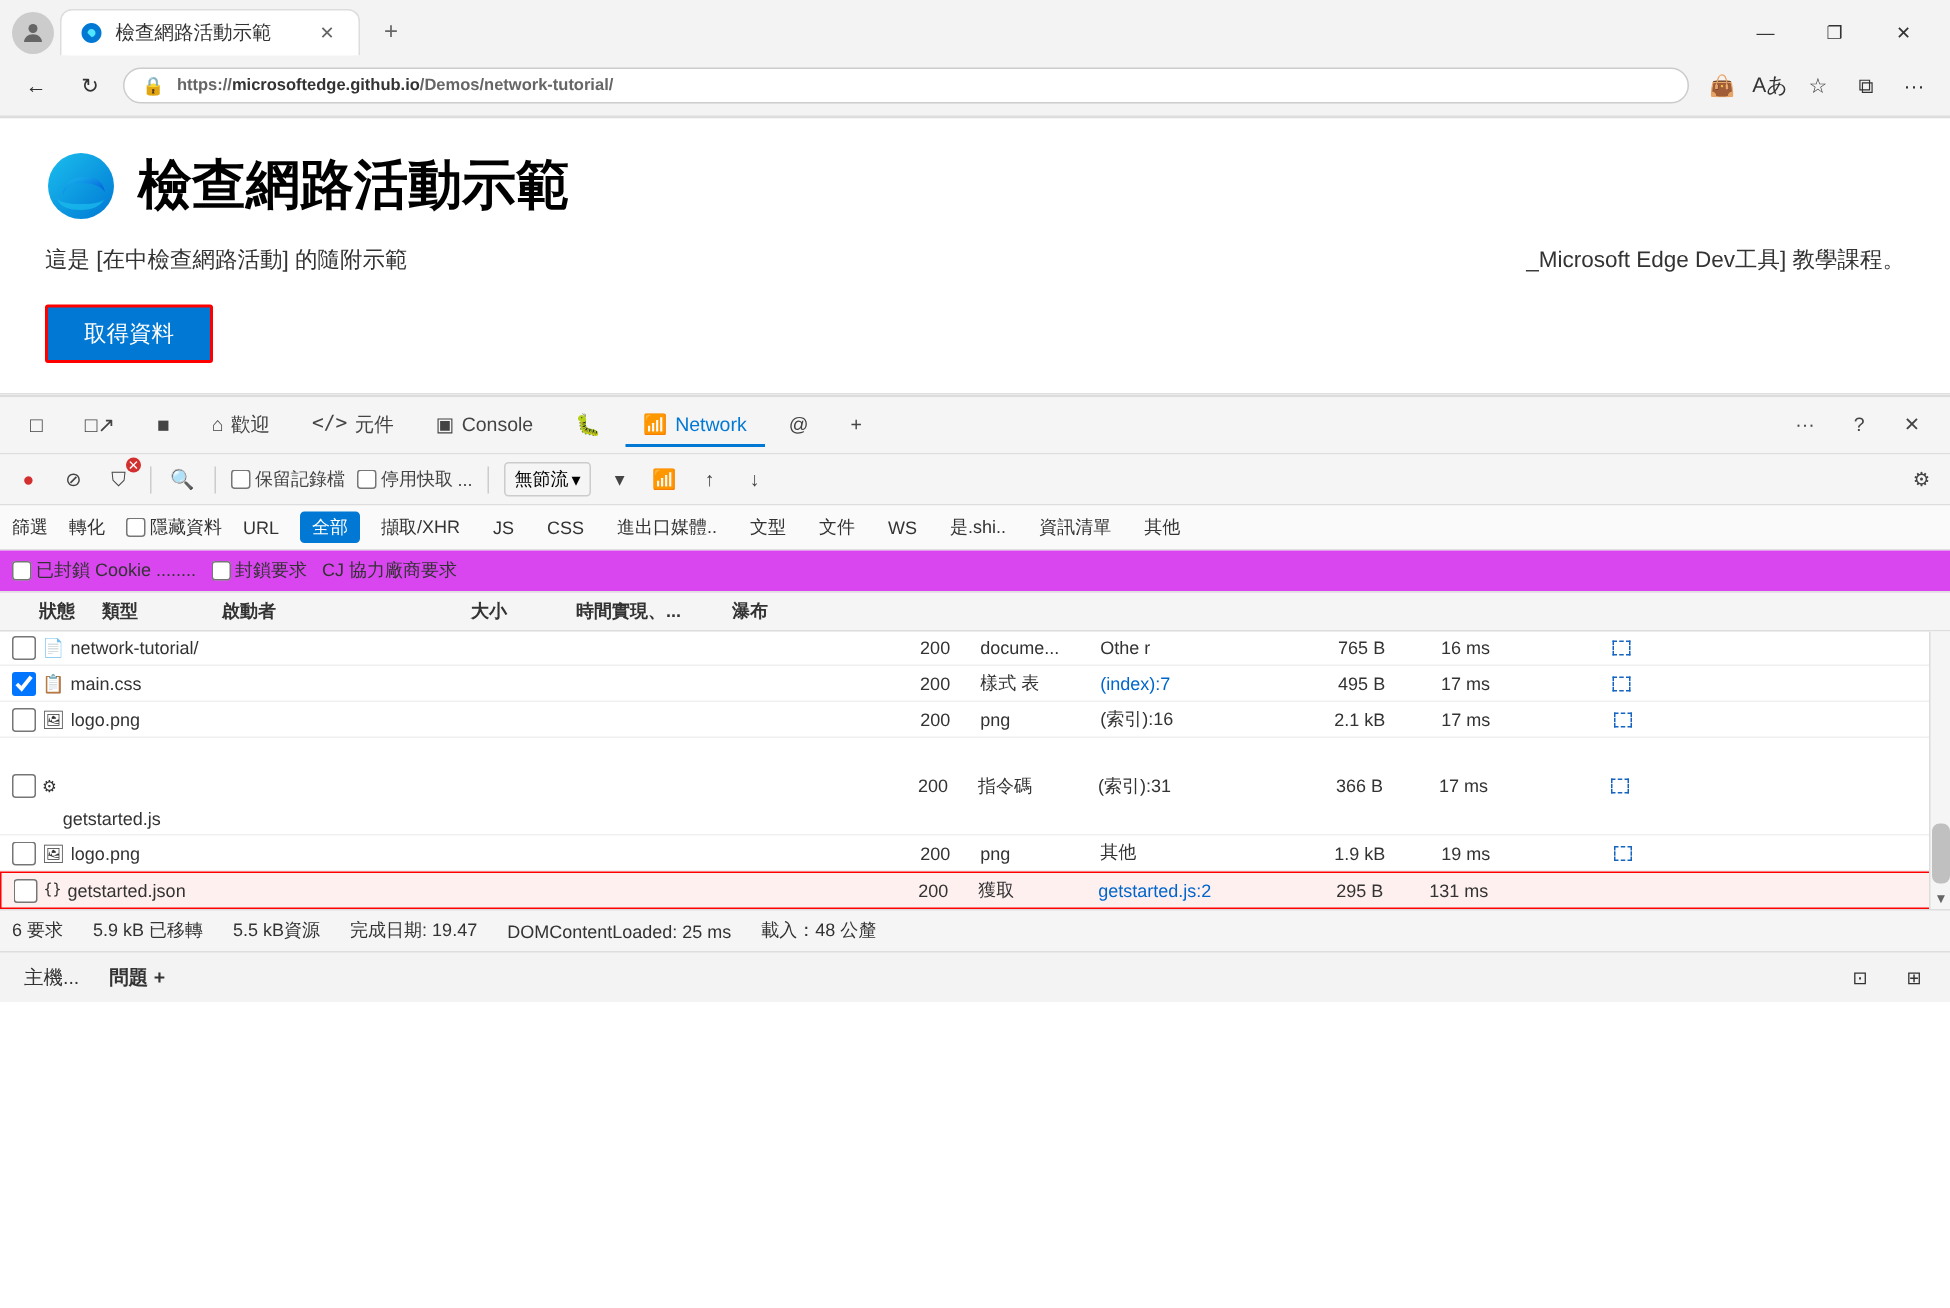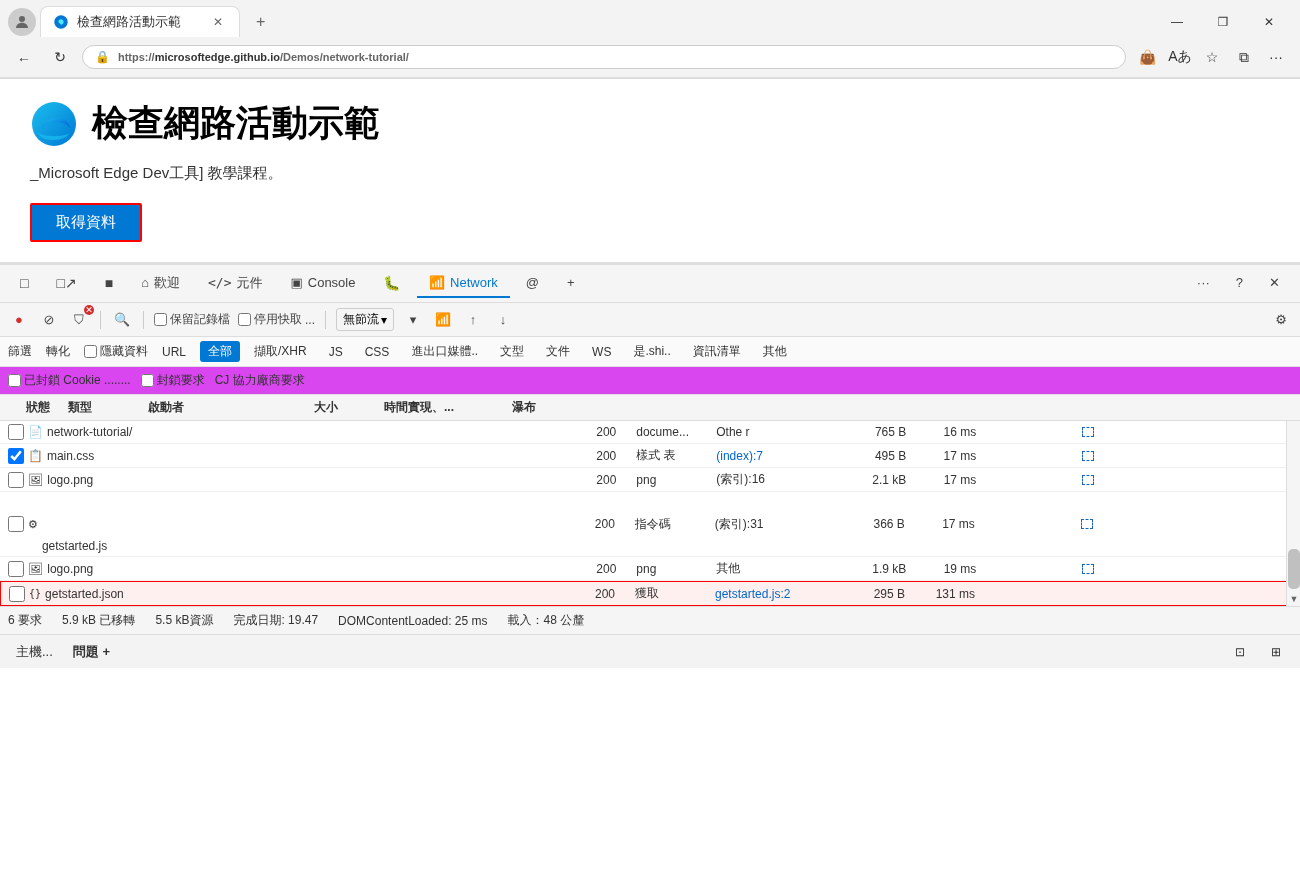--- a/index.html
+++ b/index.html
@@ -58,21 +58,21 @@
     
     .network-table { width: 100%; }
     .table-header { display: flex; align-items: center; padding: 4px 8px; background: #f5f5f5; border-bottom: 1px solid #ddd; font-size: 12px; font-weight: 600; color: #333; }
     .col-name { flex: 2.5; min-width: 160px; }
     .col-status { width: 60px; text-align: center; }
     .col-type { width: 80px; }
     .col-initiator { width: 120px; }
     .col-size { width: 70px; text-align: right; }
     .col-time { width: 70px; text-align: right; }
     .col-impl { width: 80px; }
-    .col-waterfall { flex: 1; margin-left: 24px; }
+    .col-waterfall { flex: 1; }
 
     .table-row { display: flex; align-items: center; padding: 3px 8px; border-bottom: 1px solid #f0f0f0; font-size: 12px; color: #333; }
     .table-row.highlighted { background: #fff0f0; border: 1px solid #ff0000; }
 
     .row-checkbox { width: 16px; height: 16px; margin-right: 4px; }
     .row-icon { margin-right: 4px; font-size: 12px; }
     .row-link { color: #0066cc; text-decoration: none; }
 
     .table-status { display: flex; align-items: center; padding: 5px 8px; background: #f5f5f5; border-top: 1px solid #ddd; font-size: 12px; color: #333; gap: 20px; }
 
@@ -143,20 +143,21 @@
           <stop offset="100%" style="stop-color:#0052D9"></stop>
         </linearGradient>
       </defs>
       <ellipse cx="24" cy="24" rx="22" ry="22" fill="url(#eg1)"></ellipse>
       <path d="M12 28 Q14 18 28 18 Q38 18 40 28 Q36 22 24 22 Q14 22 12 30 Z" fill="url(#eg2)"></path>
       <path d="M8 32 Q10 40 24 40 Q36 40 40 32 Q38 36 24 36 Q10 36 8 32 Z" fill="#1BBEEE" opacity="0.7"></path>
     </svg>
     <h1 class="page-title">檢查網路活動示範</h1>
   </div>
   <div class="page-desc">
+    <span>這是 [在中檢查網路活動] 的隨附示範</span>
     <span>_Microsoft Edge Dev工具] 教學課程。</span>
   </div>
   <button class="get-data-btn">取得資料</button>
 </div>
 
 <div class="devtools">
 
   <div class="devtools-tabs">
     <div class="dev-tab" style="font-size:14px;">□</div>
     <div class="dev-tab" style="font-size:14px;">□↗</div>

